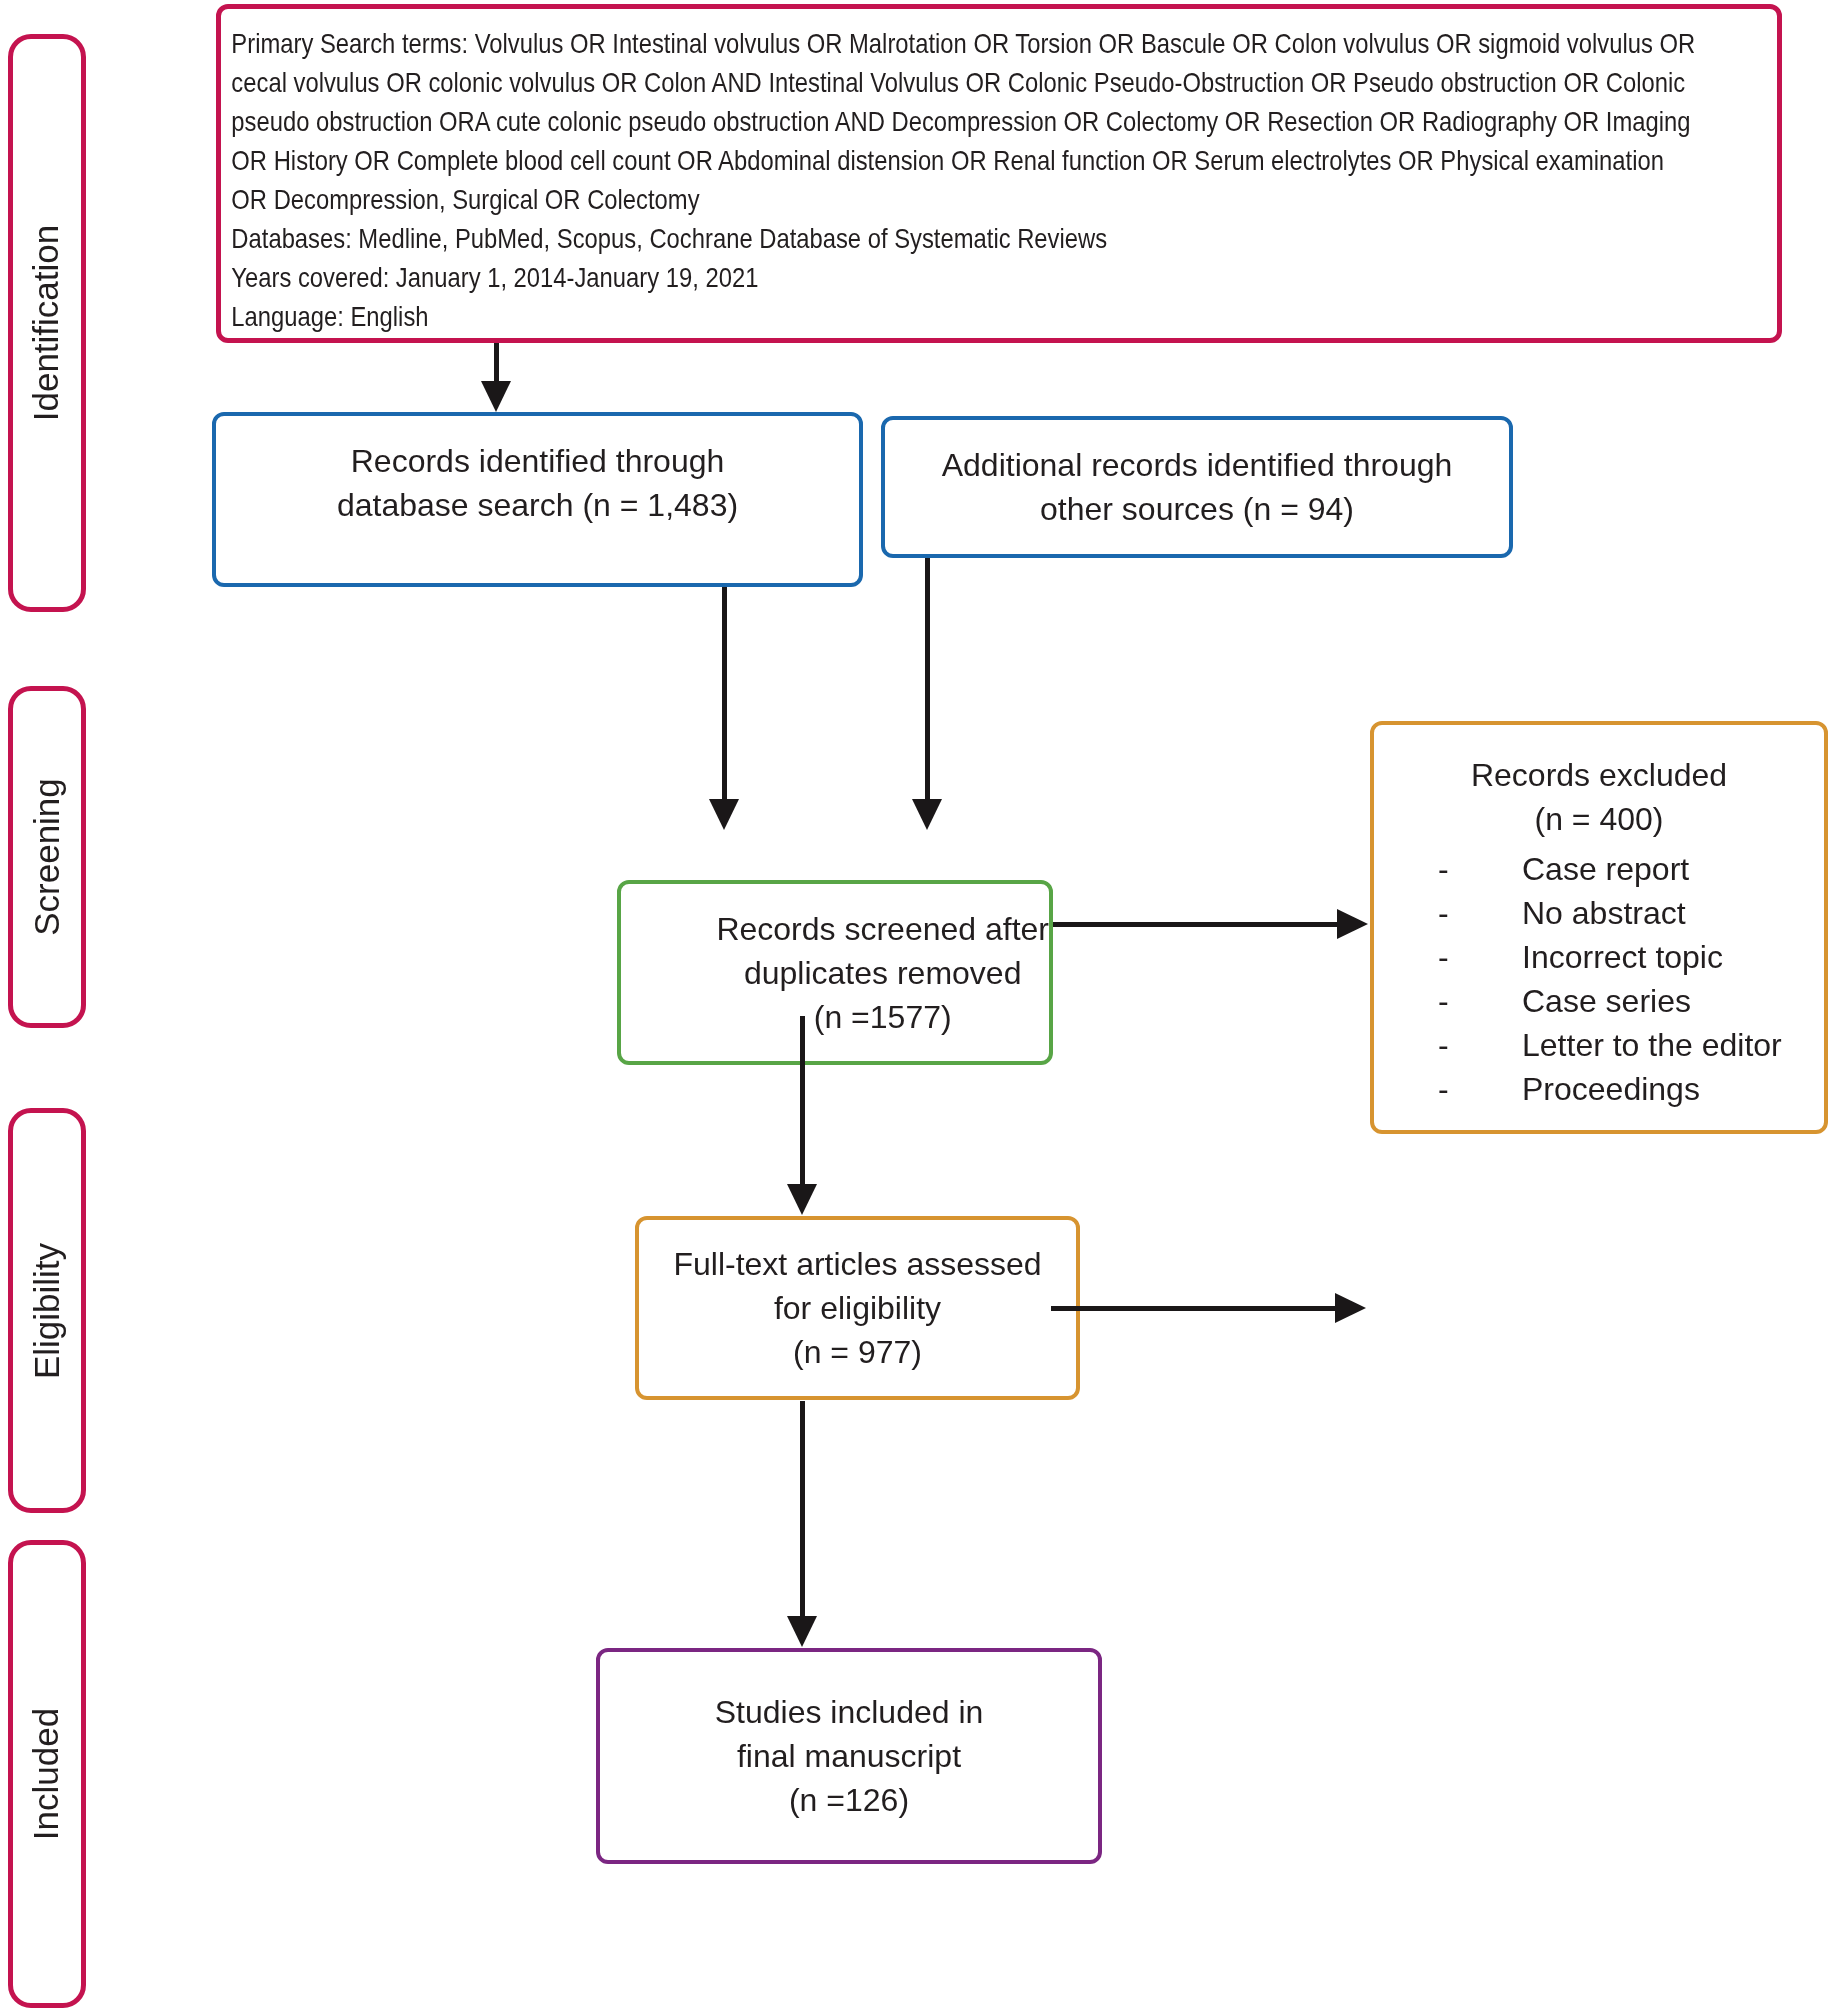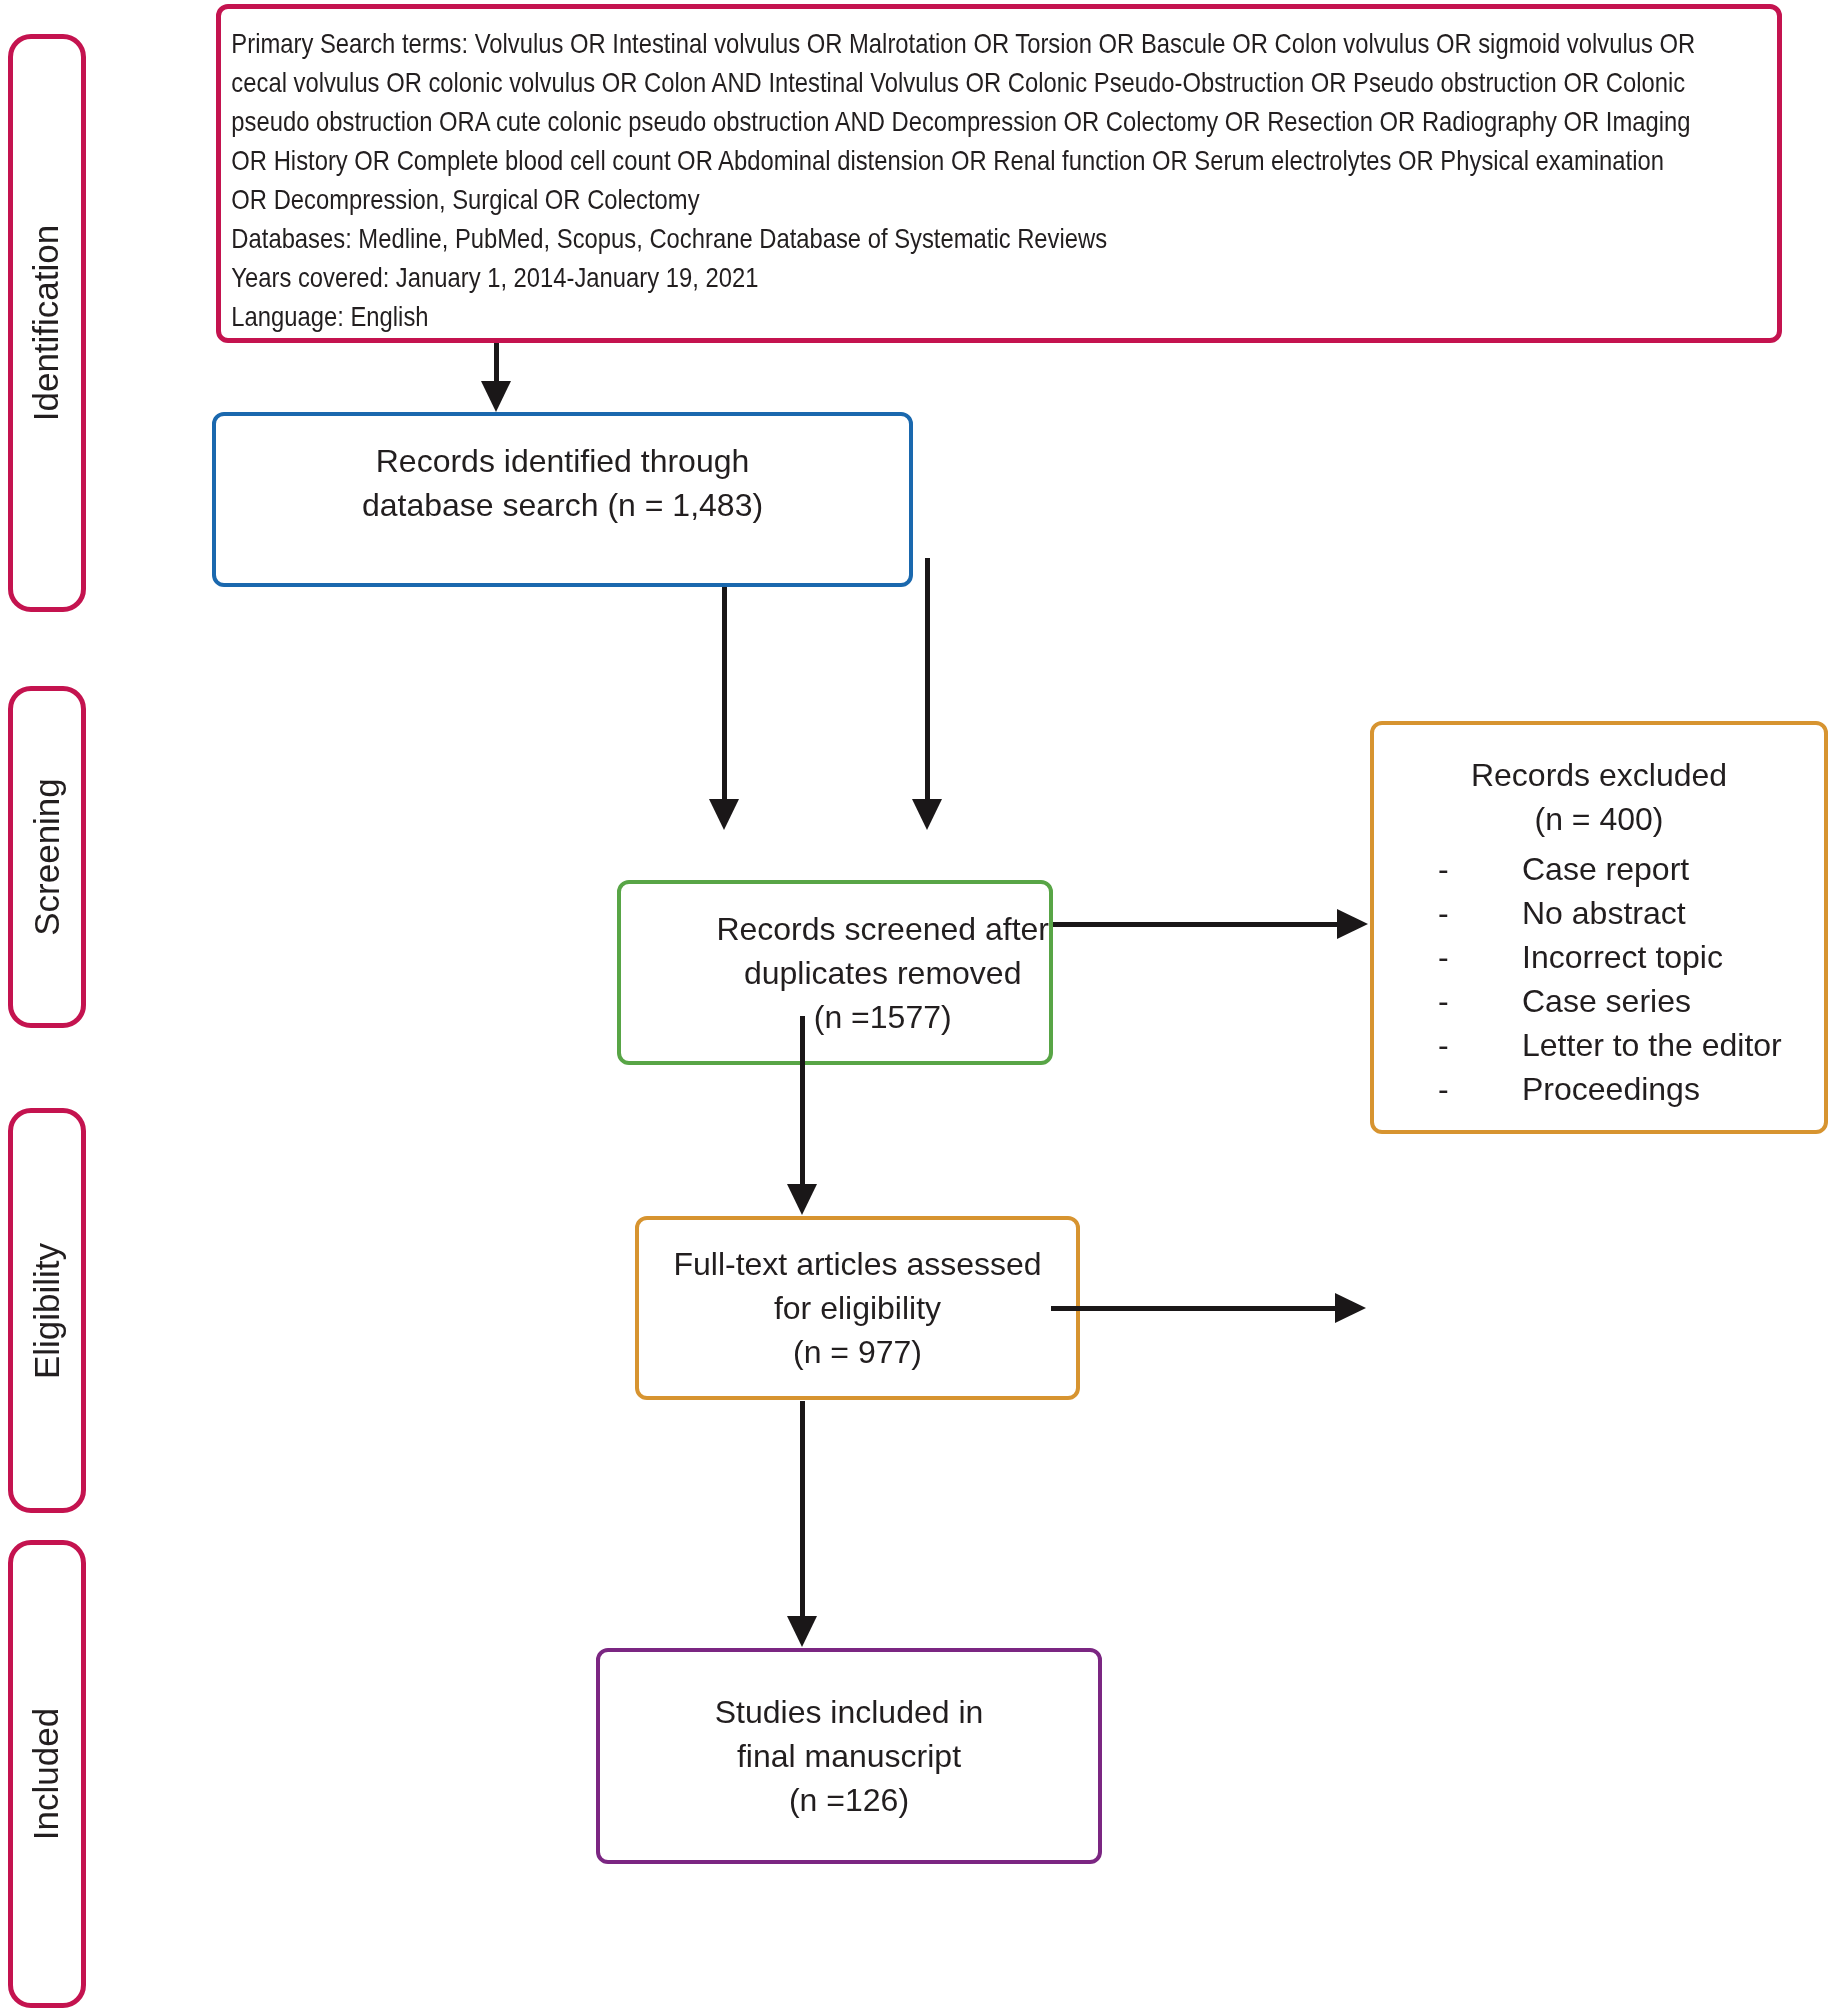--- a/index.html
+++ b/index.html
@@ -59,21 +59,21 @@
   #search-box .search-text{
     font-size:28px;
     line-height:39px;
     white-space:pre;
     padding:15.3px 0 0 12.2px;
     transform:scaleX(0.85);
     transform-origin:left top;
     width:1819px;
   }
   
-  #box-identified{ left:212px; top:412px; width:701px; height:175px; border:4.6px solid #1A68AE; justify-content:flex-start; padding-top:23px;}
+  #box-identified{ left:212px; top:412px; width:651px; height:175px; border:4.6px solid #1A68AE; justify-content:flex-start; padding-top:23px;}
   #box-additional{ left:881px; top:416px; width:632px; height:142px; border:4.6px solid #1A68AE;}
   #box-screened{ left:617px; top:880px; width:436px; height:185px; border:4.6px solid #58A546;align-items:flex-end;}
   #box-excluded{ left:1370px; top:721px; width:458px; height:413px; border:4.6px solid #D79430; justify-content:flex-start; padding-top:27.5px; align-items:stretch;}
   #box-fulltext{ left:606px; top:1216px; width:445px; height:184px; border:4.6px solid #D79430;margin-left:29px;}
   #box-ft-excluded{ left:1368px; top:1188px; width:461px; height:237px; border:5.3px solid #7B2682;}
   #box-included{ left:596px; top:1648px; width:506px; height:216px; border:4.6px solid #7B2682;}
   .ex-title,.ex-count{
     font-size:32px; line-height:44px; text-align:center; white-space:pre;
   }
   .ex-list{ margin-top:6.1px; padding-left:64px; }
@@ -115,20 +115,24 @@
 OR Decompression, Surgical OR Colectomy
 Databases: Medline, PubMed, Scopus, Cochrane Database of Systematic Reviews
 Years covered: January 1, 2014-January 19, 2021
 Language: English</div>
   </div>
 
   <div class="box" id="box-identified">
     <div class="label">Records identified through
 database search (n = 1,483)</div>
   </div>
+  <div class="box" id="box-additional">
+    <div class="label">Additional records identified through
+other sources (n = 94)</div>
+  </div>
 
   <div class="box" id="box-screened">
     <div class="label">Records screened after
 duplicates removed
 (n =1577)</div>
   </div>
   <div class="box" id="box-excluded">
     <div class="ex-title">Records excluded</div>
     <div class="ex-count">(n = 400)</div>
     <div class="ex-list">

